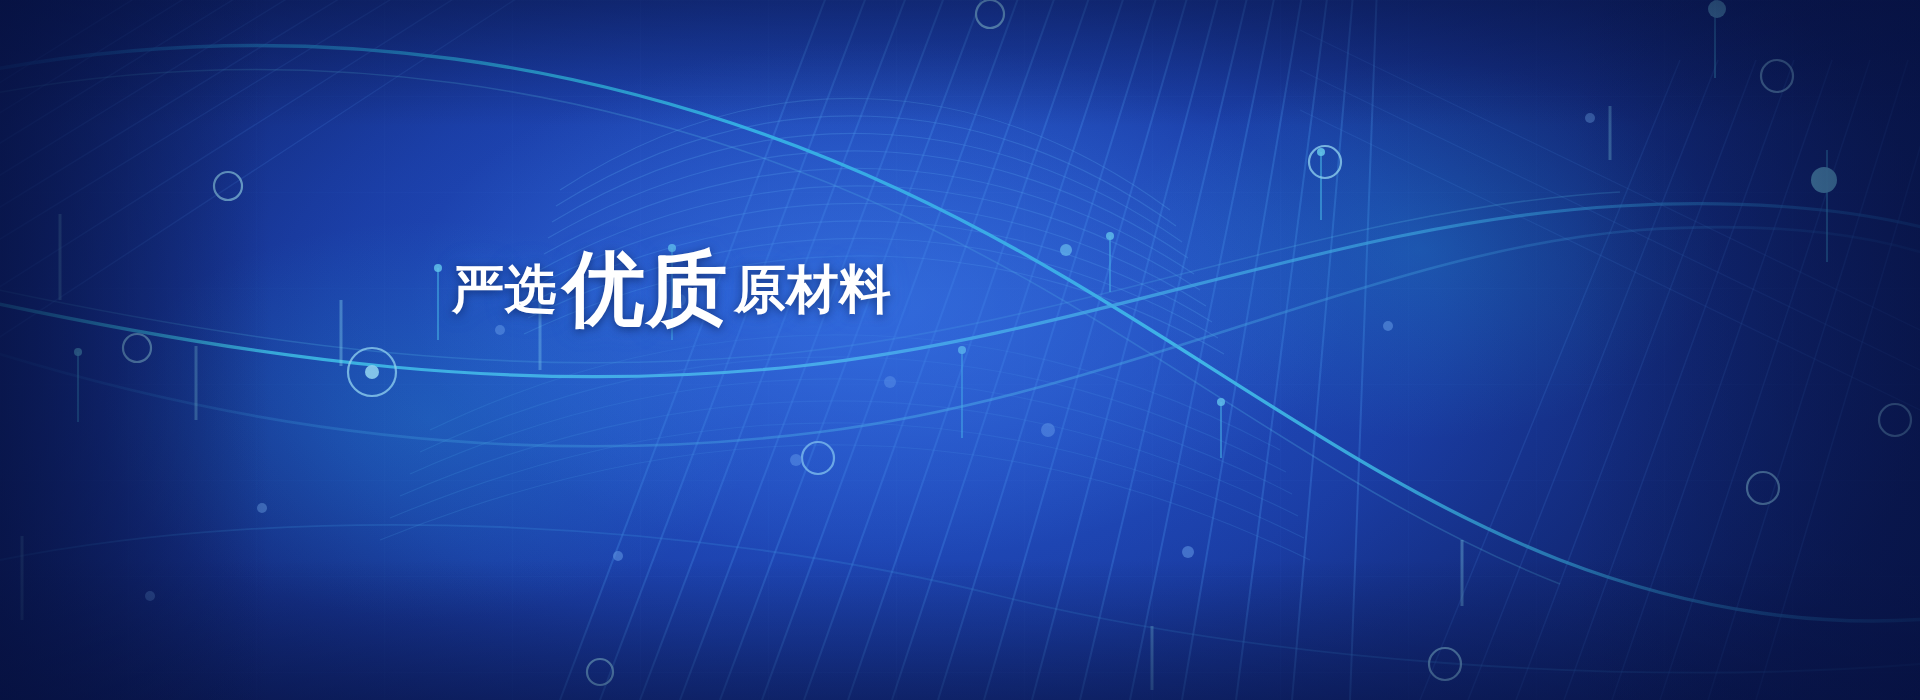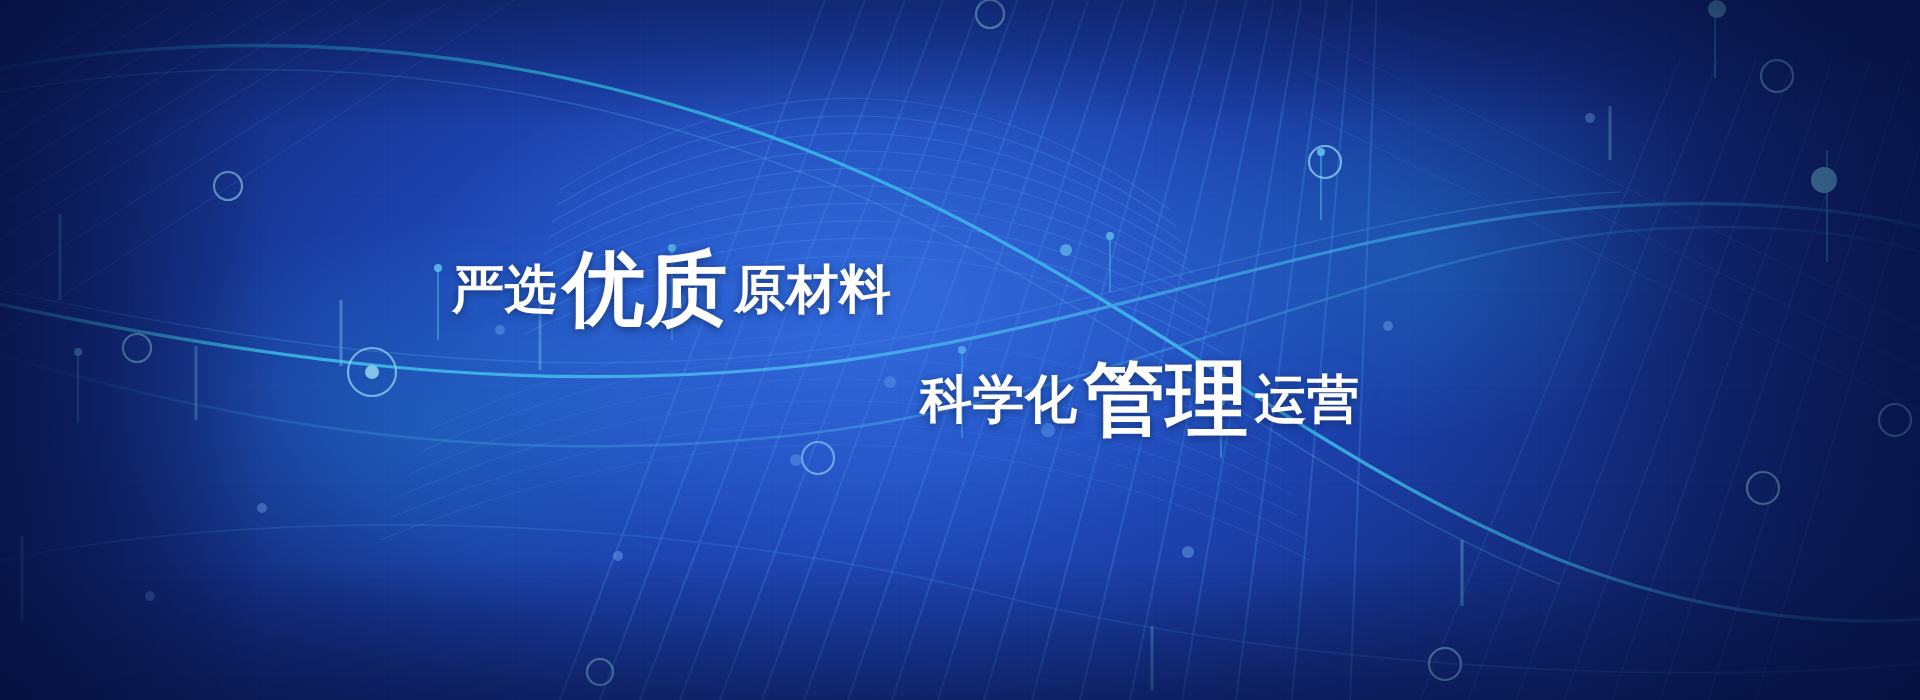--- a/index.html
+++ b/index.html
@@ -299,16 +299,15 @@
       <line x1="1462" y1="540" x2="1462" y2="606"></line>
     </g>
   </svg>
 
   <div class="vignette"></div>
   <div class="edge-dark"></div>
 
   <div class="text-block">
     <div class="headline line1"><span class="seg seg-sm">严选</span><span class="seg seg-lg">优质</span><span class="seg seg-sm-tail">原材料</span></div>
 
-    <div class="headline line2"><span class="seg seg-sm">科学化</span><span class="seg seg-lg">管理</span><span class="seg seg-sm-tail">运营</span></div>
   </div>
 
 </div>
 
 </body></html>

